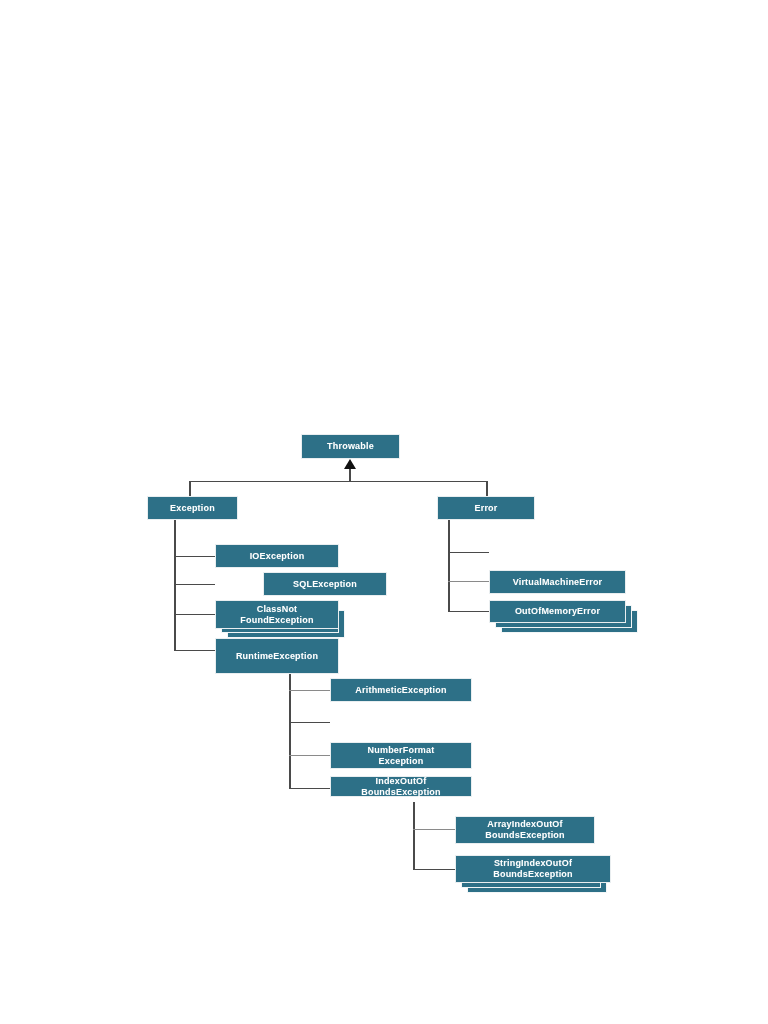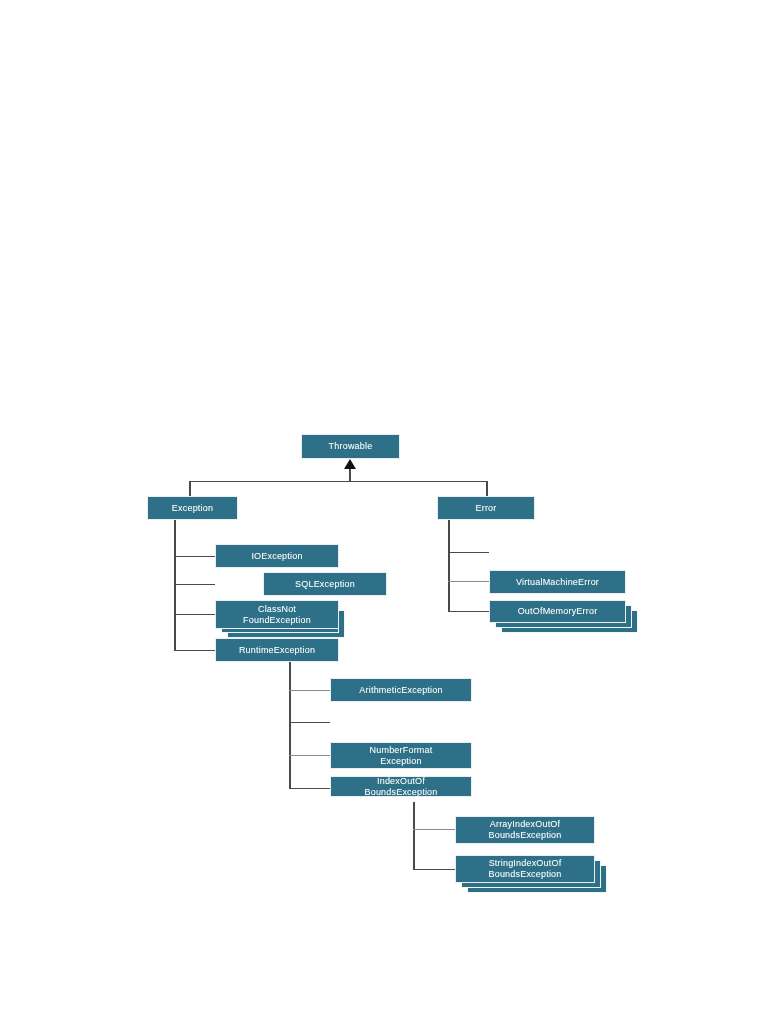--- a/index.html
+++ b/index.html
@@ -28,21 +28,21 @@
   
   .node{
     position:absolute;
     box-sizing:border-box;
     background:#2d7087;
     border:1px solid #e9eef0;
     display:flex;align-items:center;justify-content:center;
     text-align:center;
     color:#ffffff;
     font-size:9px;
-    font-weight:normal;
+    font-weight:bold;
     letter-spacing:.2px;
     line-height:11px;
     padding:1px 4px;
     z-index:5;
     text-shadow:0 0 1px rgba(255,255,255,.25);
   }
   .node .lbl{display:block;white-space:pre-line;}
 
   
   .stack{position:absolute;z-index:3;}
@@ -121,21 +121,21 @@
 
   <div class="node" style="left:215px;top:572px;width:124px;height:24px;margin-left:48px;">
     <span class="lbl">SQLException</span>
   </div>
 
   <div class="node" style="left:215px;top:600px;width:124px;height:29px;">
     <span class="lbl">ClassNot
 FoundException</span>
   </div>
 
-  <div class="node" style="left:215px;top:638px;width:124px;height:24px;">
+  <div class="node" style="left:215px;top:638px;width:124px;height:36px;">
     <span class="lbl">RuntimeException</span>
   </div>
 
 
   <div class="node" style="left:489px;top:600px;width:137px;height:23px;">
     <span class="lbl">OutOfMemoryError</span>
   </div>
 
   <div class="node" style="left:489px;top:570px;width:137px;height:24px;">
     <span class="lbl">VirtualMachineError</span>
@@ -154,18 +154,18 @@
   <div class="node" style="left:330px;top:776px;width:142px;height:21px;">
     <span class="lbl">IndexOutOf
 BoundsException</span>
   </div>
 
   <div class="node" style="left:455px;top:816px;width:140px;height:28px;">
     <span class="lbl">ArrayIndexOutOf
 BoundsException</span>
   </div>
 
-  <div class="node" style="left:455px;top:855px;width:140px;height:28px;">
+  <div class="node" style="left:455px;top:855px;width:156px;height:28px;">
     <span class="lbl">StringIndexOutOf
 BoundsException</span>
   </div>
 
 </div>
 
 </body></html>

